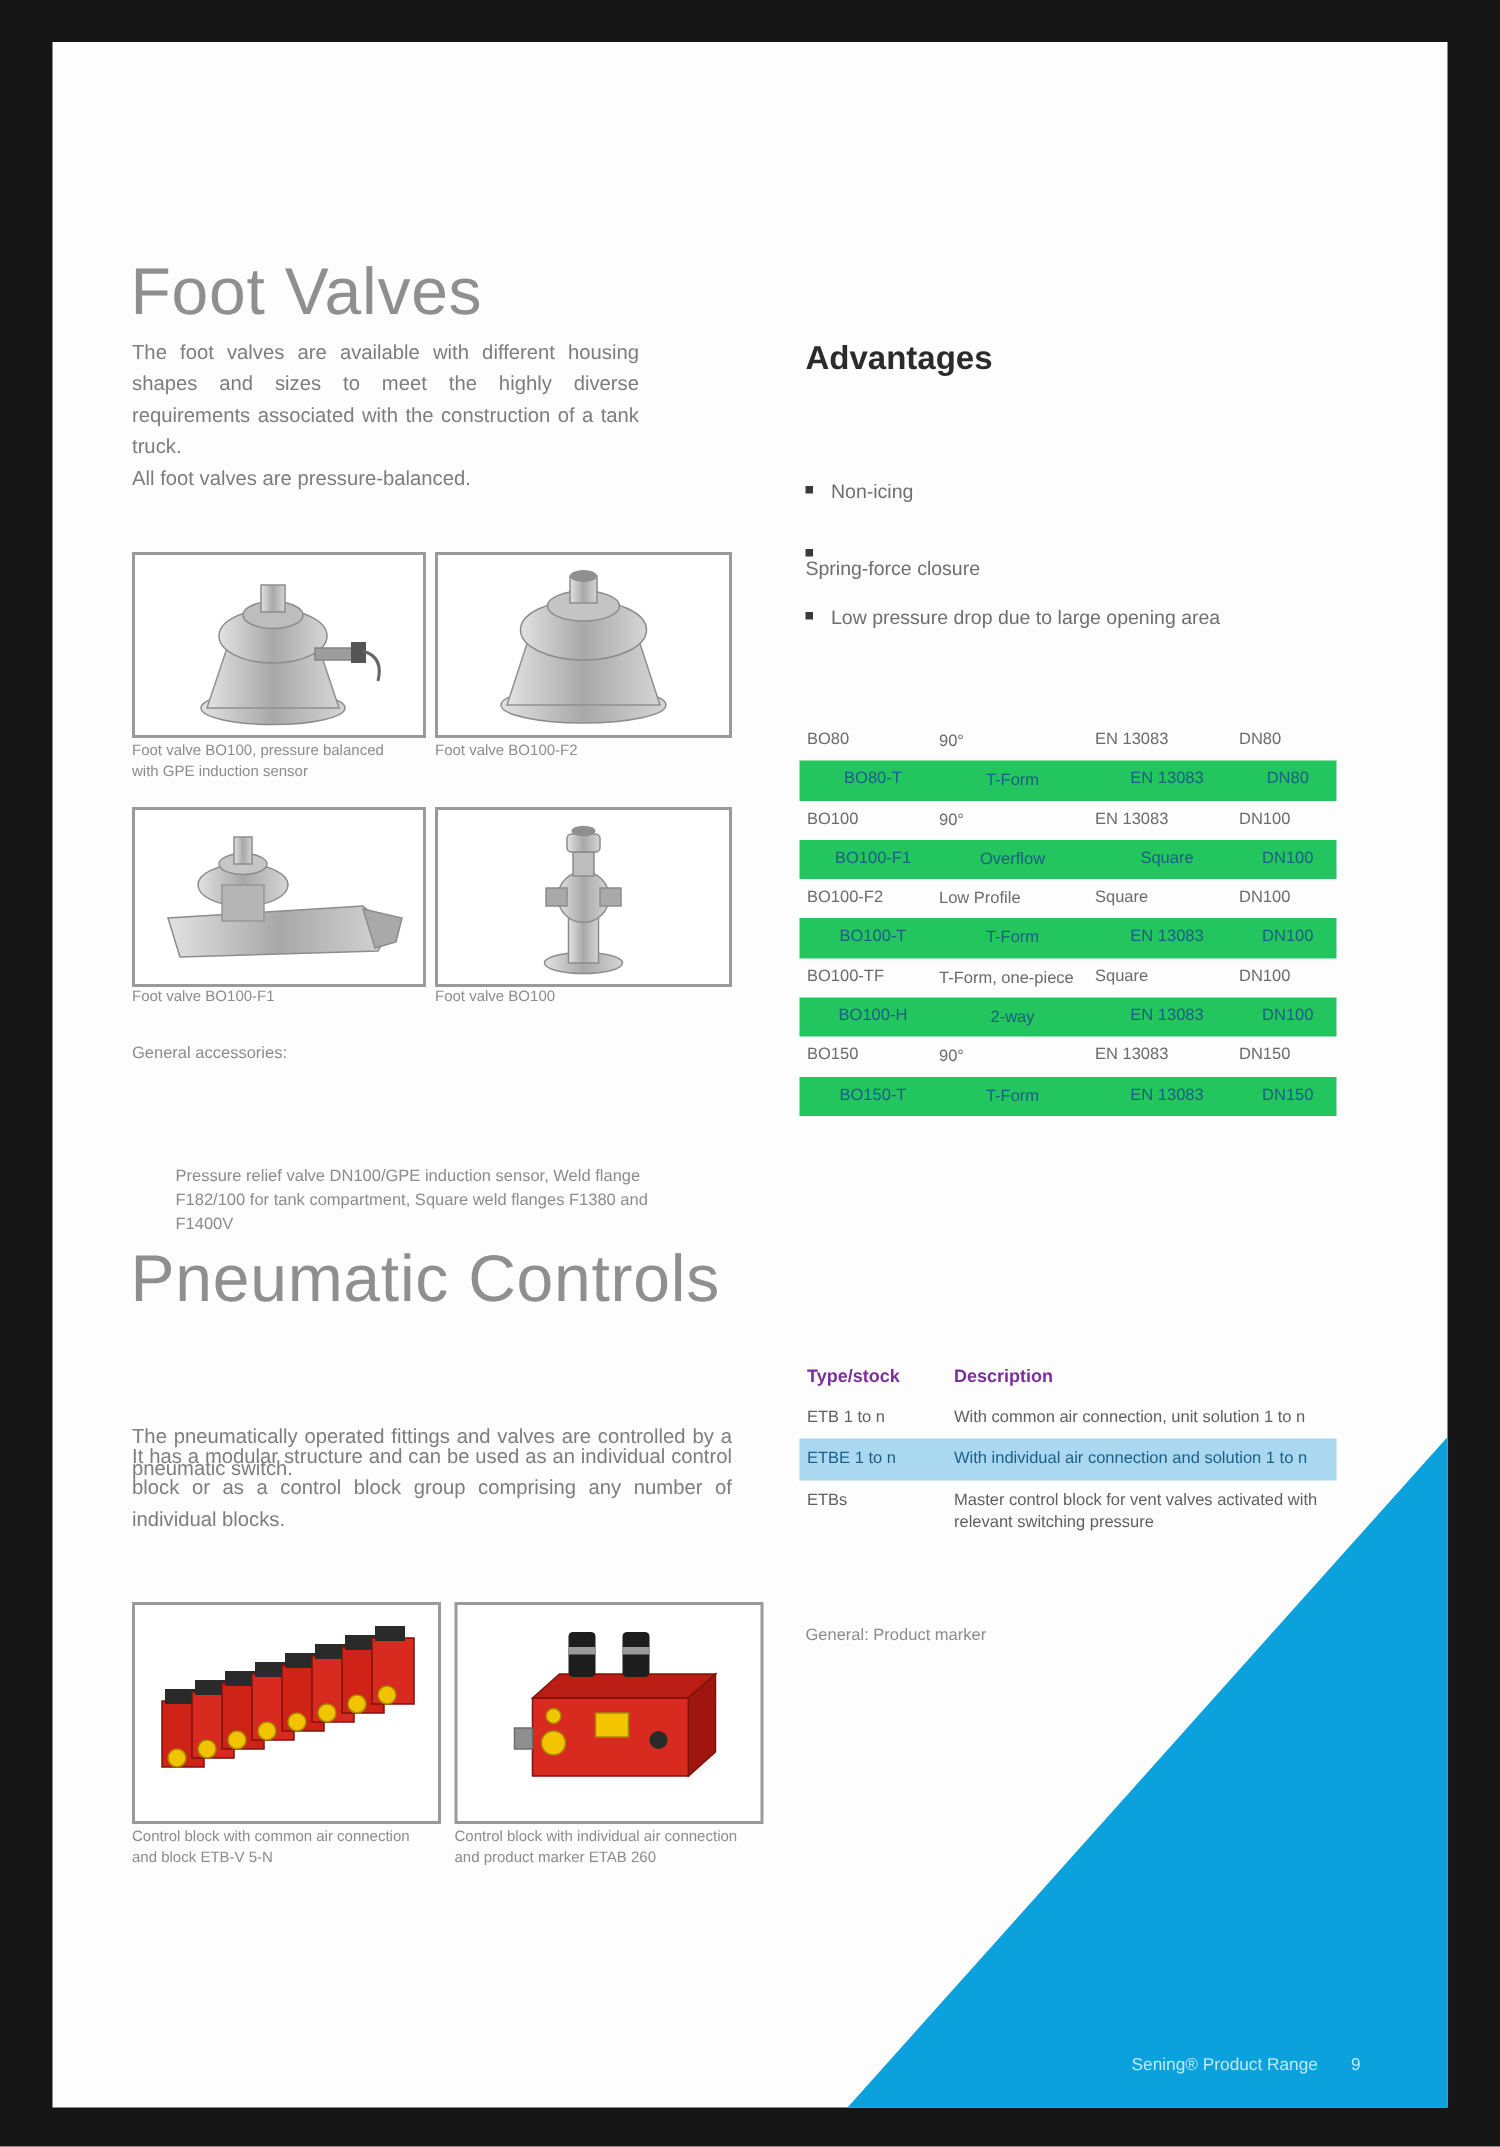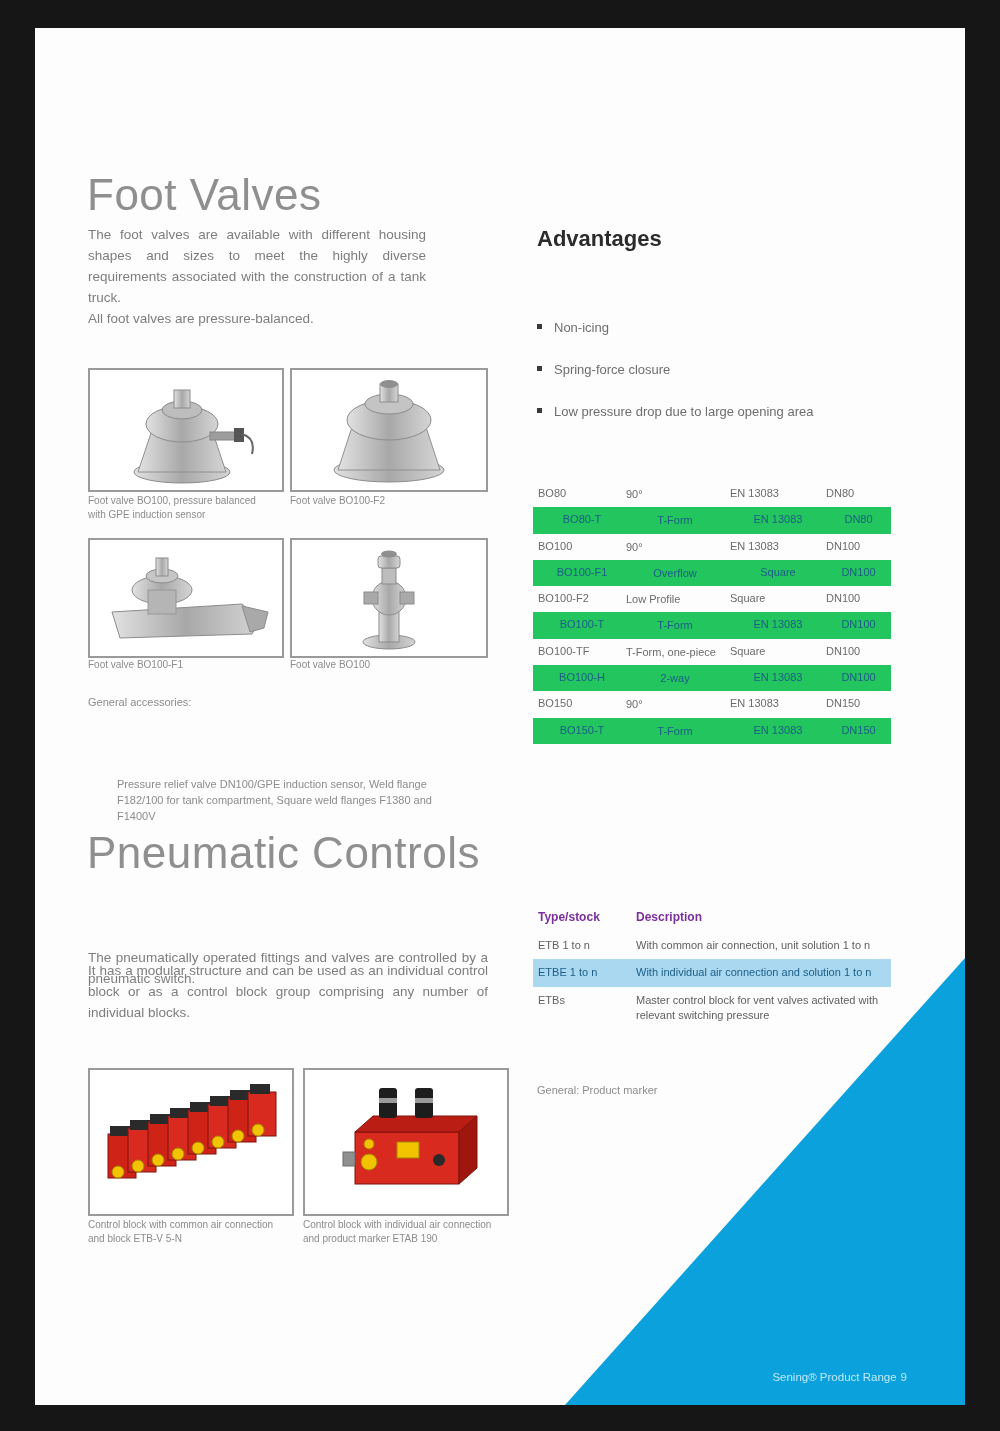--- a/index.html
+++ b/index.html
@@ -33,21 +33,21 @@
     font-size:22px;font-weight:bold;color:#2b2b2b;
   }
   .adv-item{
     position:absolute;left:502px;display:flex;align-items:flex-start;
     font-size:13px;color:#6e6e6e;width:390px;line-height:1.3;
   }
   .adv-item .sq{
     width:5px;height:5px;background:#3a3a3a;flex:0 0 auto;
     margin:4px 12px 0 0;
   }
-  #adv-0{top:250px;} #adv-1{top:292px;} #adv-2{top:334px;} #adv-3{top:376px;}
+  #adv-0{top:250px;} #adv-1{top:292px;} #adv-2{top:334px;flex-direction:column;} #adv-3{top:376px;}
   
   .photo{
     position:absolute;background:#ffffff;border:2px solid #9a9a9a;
     display:flex;align-items:center;justify-content:center;overflow:hidden;
   }
   #fv-photo-0{left:53px;top:340px;width:192px;height:120px;}
   #fv-photo-1{left:255px;top:340px;width:194px;height:120px;}
   #fv-photo-2{left:53px;top:510px;width:192px;height:116px;}
   #fv-photo-3{left:255px;top:510px;width:194px;height:116px;}
   #pn-photo-0{left:53px;top:1040px;width:202px;height:144px;}
@@ -84,21 +84,21 @@
   .pn-h1,.pn-c1{flex:0 0 98px;}
   .pn-h2,.pn-c2{flex:1;padding-right:10px;}
   #pn-note{position:absolute;left:502px;top:1056px;font-size:11px;color:#8c8c8c;}
   
   #corner-triangle{
     position:absolute;left:530px;top:930px;width:400px;height:447px;
     background:#0aa1dc;
     clip-path:polygon(100% 0, 100% 100%, 0 100%);
   }
   #page-footer{
-    position:absolute;right:58px;bottom:22px;display:flex;gap:4px;
+    position:absolute;right:58px;bottom:22px;display:flex;gap:22px;
     font-size:11.5px;color:#bfe9f8;align-items:baseline;
   }
 </style>
 </head>
 <body>
 
 <div class="page">
 
   <h1 class="big-title" id="fv-title">Foot Valves</h1>
 
@@ -314,21 +314,21 @@
       <rect x="108" y="26" width="18" height="5" fill="#9a9a9a"></rect>
       <circle cx="62" cy="90" r="8" fill="#f2c400" stroke="#a88700"></circle>
       <circle cx="62" cy="72" r="5" fill="#f2c400" stroke="#a88700"></circle>
       <rect x="36" y="80" width="12" height="14" fill="#8f8f8f" stroke="#6c6c6c"></rect>
       <rect x="90" y="70" width="22" height="16" fill="#f2c400" stroke="#a88700"></rect>
       <circle cx="132" cy="88" r="6" fill="#2a2a2a"></circle>
     </svg>
   </div>
 
   <div class="caption" id="pn-cap-0">Control block with common air connection and block ETB-V 5-N</div>
-  <div class="caption" id="pn-cap-1">Control block with individual air connection and product marker ETAB 190</div>
+  <div class="caption" id="pn-cap-1">Control block with individual air connection and product marker ETAB 260</div>
 
   <div id="corner-triangle"></div>
   <div id="page-footer">
     <span>Sening® Product Range</span>
     <span>9</span>
   </div>
 
 </div>
 
 </body></html>

